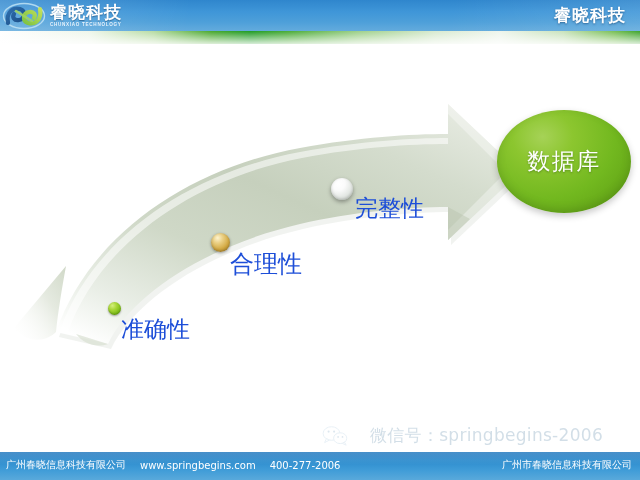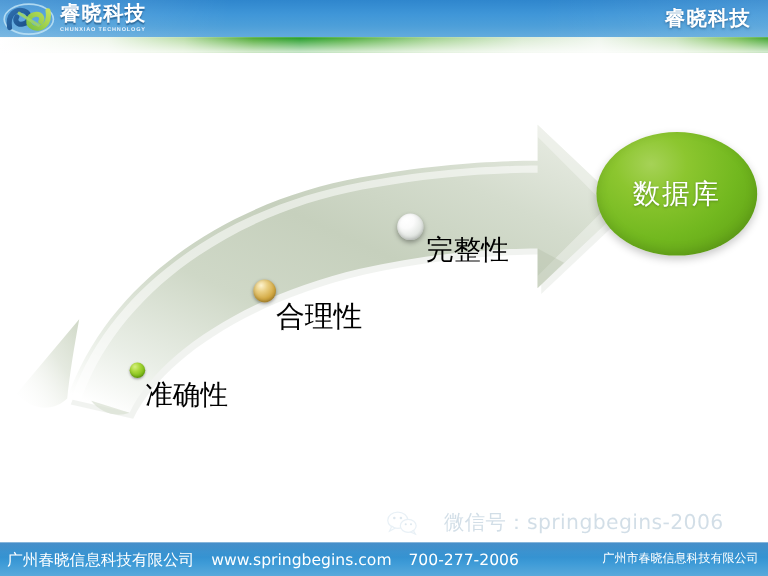--- a/index.html
+++ b/index.html
@@ -84,21 +84,21 @@
     box-shadow:0 1px 3px rgba(0,0,0,.4), inset 0 -1px 3px rgba(0,0,0,.25);
   }
   .dot-white {
     width:22px; height:22px;
     background:radial-gradient(circle at 34% 26%,#ffffff 0%,#fbfbfb 30%,#e2e6e2 64%,#b9c0b8 100%);
     box-shadow:0 2px 4px rgba(0,0,0,.35), inset 0 -1px 3px rgba(0,0,0,.18);
   }
   .node-label {
     position:absolute; white-space:nowrap;
     font-family:"DejaVu Sans",sans-serif;
-    color:#000000; font-weight:normal;
+    color:#1d4ed8; font-weight:normal;
   }
 
   
   #db-ellipse {
     position:absolute; left:497px; top:110px;
     width:134px; height:103px; border-radius:50%;
     background:radial-gradient(ellipse at 34% 26%,#a6d257 0%,#8cc62f 24%,#72b81f 58%,#5a9a12 100%);
     box-shadow:0 3px 7px rgba(0,0,0,.22), inset 0 -3px 10px rgba(0,0,0,.13);
     display:flex; align-items:center; justify-content:center;
   }
@@ -127,21 +127,21 @@
   }
   #footer-sheen {
     position:absolute; left:0; top:0; width:640px; height:28px;
     background:linear-gradient(180deg,rgba(255,255,255,.18) 0%,rgba(255,255,255,0) 45%);
   }
   #footer-left {
     position:absolute; left:6px; top:6px;
     display:flex; align-items:center; gap:14px;
     font-size:9px; color:#ffffff; white-space:nowrap;
   }
-  .footer-seg { font-family:"DejaVu Sans",sans-serif; font-size:13px; color:#ffffff; }
+  .footer-seg { font-family:"DejaVu Sans",sans-serif; font-size:10px; color:#ffffff; }
   #footer-right {
     position:absolute; right:8px; top:6px;
     font-family:"DejaVu Sans",sans-serif;
     font-size:10px; color:#ffffff; white-space:nowrap;
   }
 </style>
 </head>
 <body>
 
 <div id="slide">
@@ -253,19 +253,19 @@
     </svg>
     <span id="watermark-text">微信号：springbegins-2006</span>
   </div>
 
   <div id="footer">
     <div id="footer-sheen"></div>
 
     <div id="footer-left">
       <span class="footer-seg">广州春晓信息科技有限公司</span>
       <span class="footer-seg">www.springbegins.com</span>
-      <span class="footer-seg">700-277-2006</span>
+      <span class="footer-seg">400-277-2006</span>
     </div>
 
     <div id="footer-right">广州市春晓信息科技有限公司</div>
   </div>
 
 </div>
 
 </body></html>

